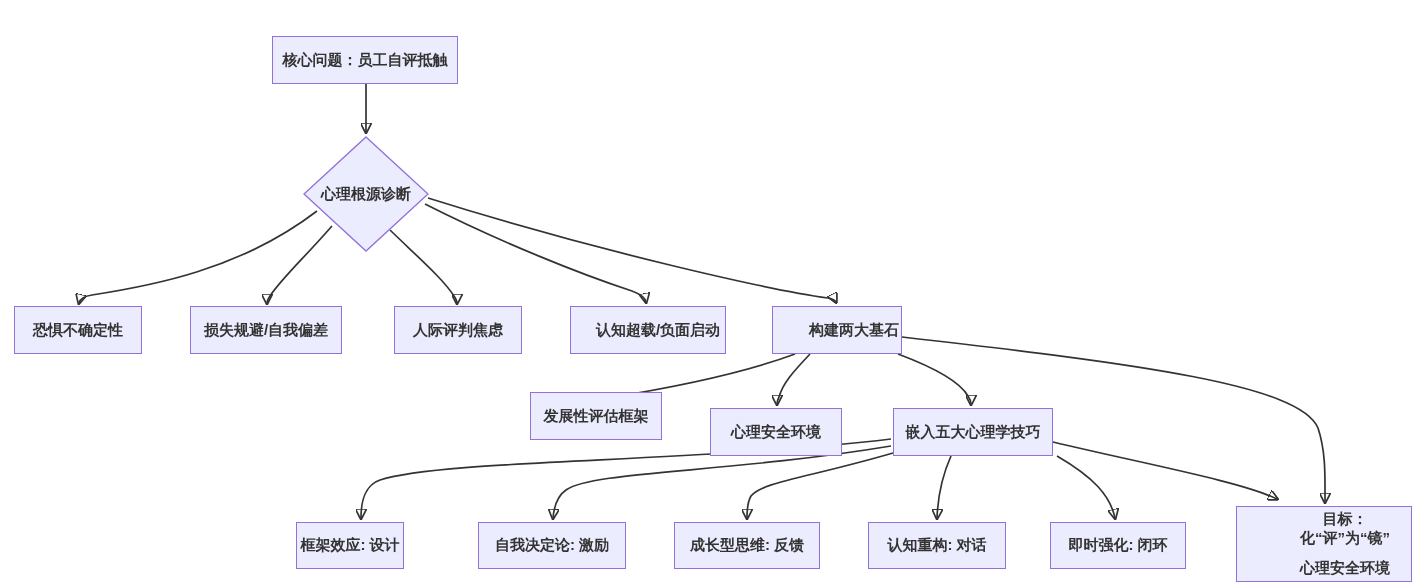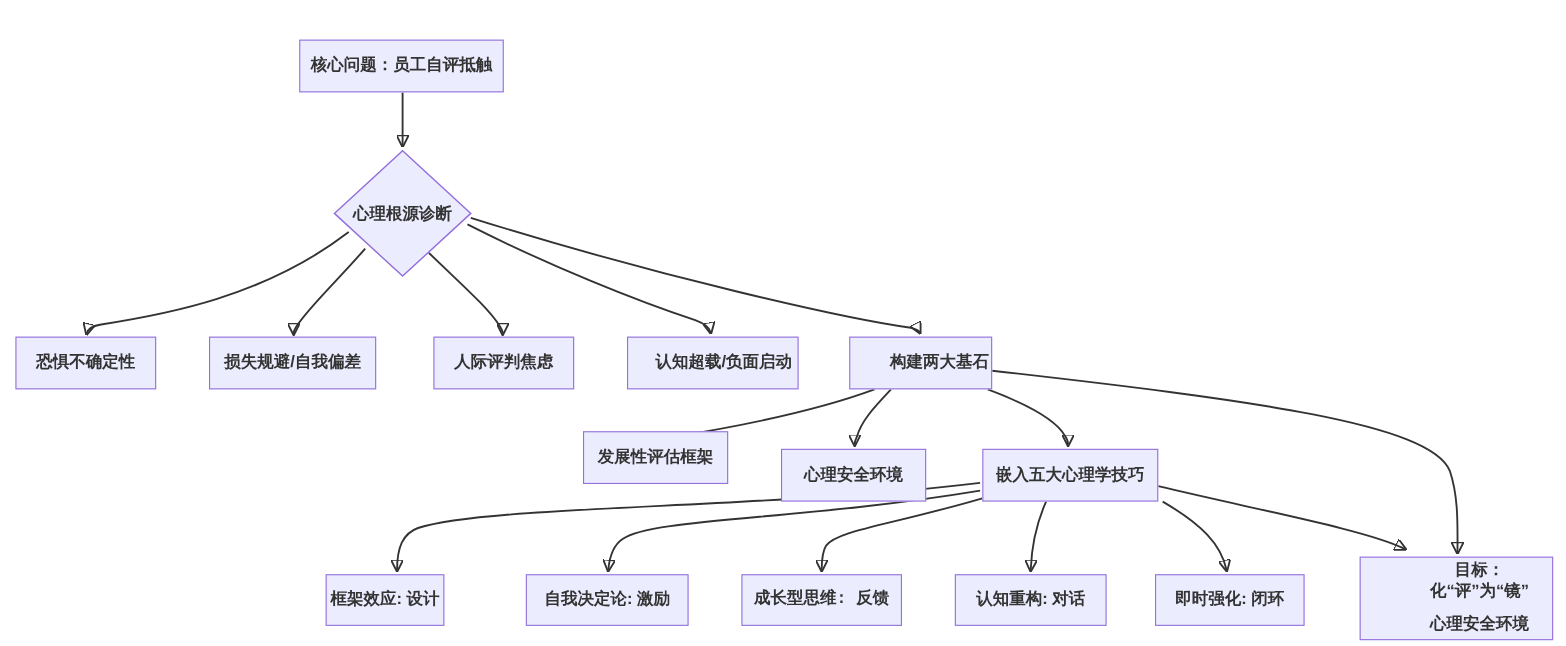--- a/index.html
+++ b/index.html
@@ -101,21 +101,21 @@
   <div class="node" style="left:893px;top:396px;width:160px;height:48px;">
     <span>嵌入五大心理学技巧</span>
   </div>
 
   <div class="node" style="left:296px;top:510px;width:108px;height:47px;justify-content:center;">
     <span>框架效应: 设计</span>
   </div>
   <div class="node" style="left:478px;top:510px;width:148px;height:47px;">
     <span>自我决定论: 激励</span>
   </div>
-  <div class="node" style="left:674px;top:510px;width:146px;height:47px;font-family:Liberation Mono, monospace;">
+  <div class="node" style="left:674px;top:510px;width:146px;height:47px;">
     <span>成长型思维: 反馈</span>
   </div>
   <div class="node" style="left:868px;top:510px;width:138px;height:47px;">
     <span>认知重构: 对话</span>
   </div>
   <div class="node" style="left:1050px;top:510px;width:136px;height:47px;">
     <span>即时强化: 闭环</span>
   </div>
 
   <div class="node multiline" style="left:1236px;top:494px;width:176px;height:76px;">

